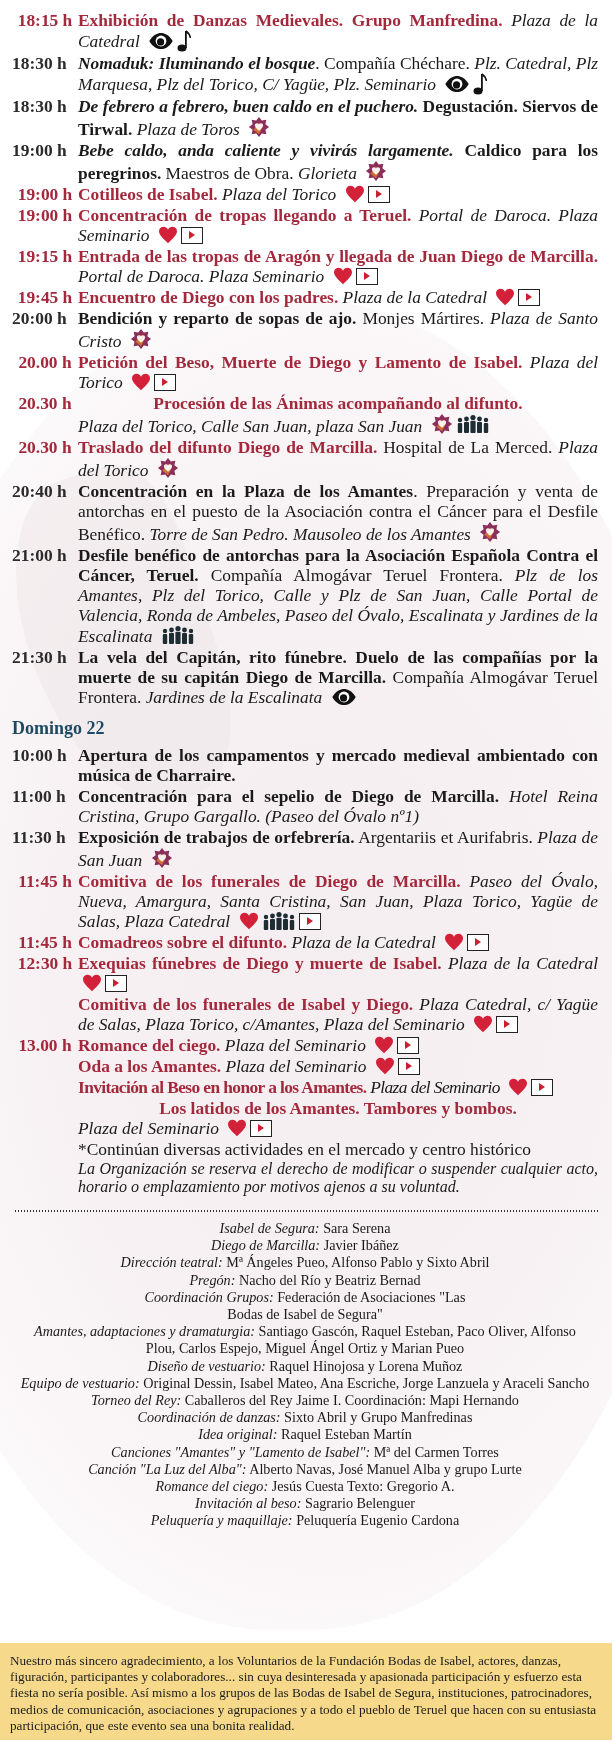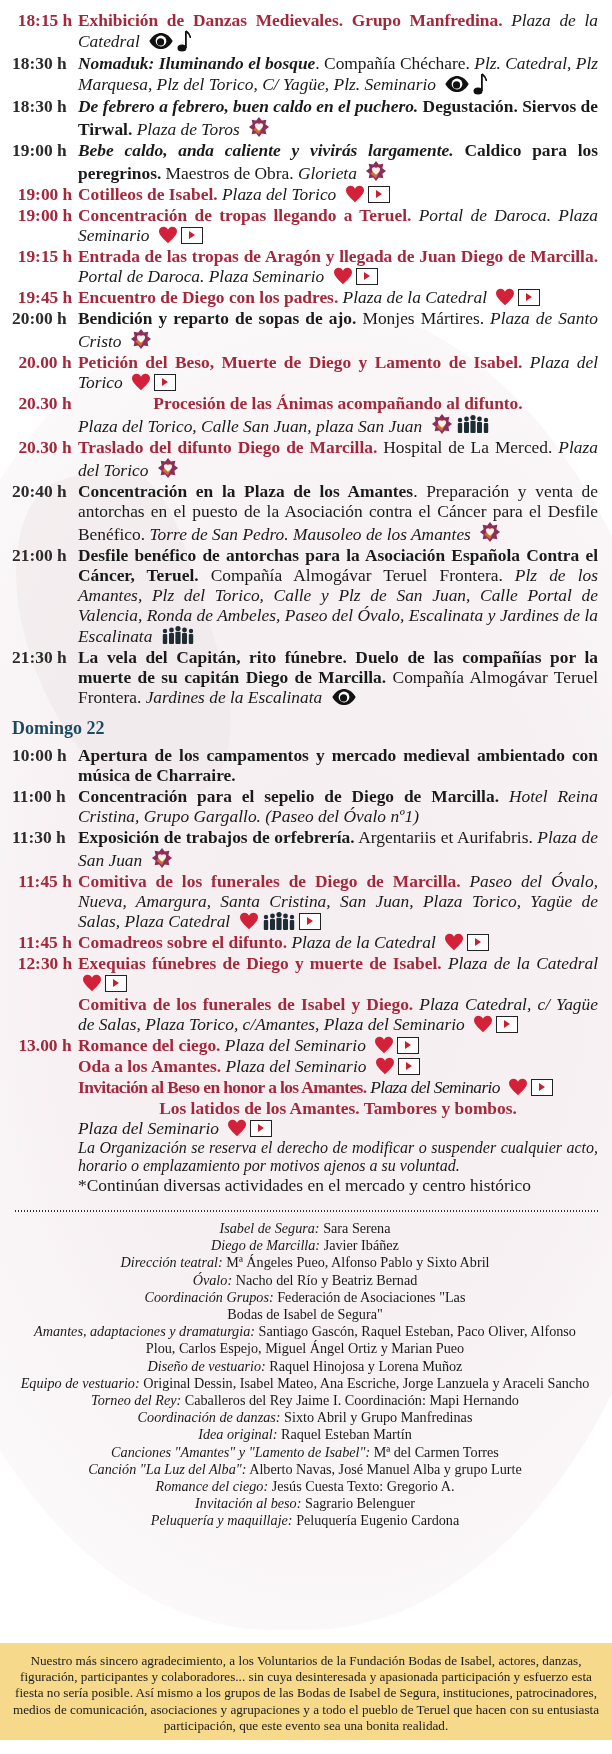--- a/index.html
+++ b/index.html
@@ -49,21 +49,21 @@
     margin: 14px 0 8px 2px; height: 2px;
     background-image: radial-gradient(circle, #333 0.8px, transparent 1px);
     background-size: 3px 2px;
   }
   .credits { text-align: center; font-size: 14.2px; line-height: 17.2px; color: #1a1a1a; padding: 0 4px; }
   .credits .role { font-style: italic; }
   .thanks {
     position: absolute; left: 0; top: 1643px; width: 612px; height: 97px;
     background: #f6d98a; z-index: 1;
     padding: 10px 10px 0 10px;
-    text-align: center; font-size: 13.2px; line-height: 16.2px; color: #1c1c1c;
+    text-align: left; font-size: 13.2px; line-height: 16.2px; color: #1c1c1c;
   }
 </style>
 </head>
 <body>
 
 <div class="bg-watermark"></div>
 <div class="wm-shape"></div>
 
 <svg width="0" height="0" style="position:absolute">
   <defs>
@@ -464,30 +464,30 @@
         <span class="icons">
             <svg class="ico heart">
               <use href="#sym-heart"></use>
             </svg>
             <span class="ico play"></span>
           </span>
       </span>
     </div>
   </div>
 
+  <div class="indent note-line">*Continúan diversas actividades en el mercado y centro histórico</div>
   <div class="indent disclaimer">La Organización se reserva el derecho de modificar o suspender cualquier acto, horario o emplazamiento por motivos ajenos a su voluntad.</div>
-  <div class="indent note-line">*Continúan diversas actividades en el mercado y centro histórico</div>
 
   <div class="separator"></div>
 
   <div class="credits">
     <div><span class="role">Isabel de Segura:</span><span> Sara Serena</span></div>
     <div><span class="role">Diego de Marcilla:</span><span> Javier Ibáñez</span></div>
     <div><span class="role">Dirección teatral:</span><span> Mª Ángeles Pueo, Alfonso Pablo y Sixto Abril</span></div>
-    <div><span class="role">Óvalo:</span><span> Nacho del Río y Beatriz Bernad</span></div>
+    <div><span class="role">Pregón:</span><span> Nacho del Río y Beatriz Bernad</span></div>
     <div style="padding:0 110px"><span class="role">Coordinación Grupos:</span><span> Federación de Asociaciones "Las Bodas de Isabel de Segura"</span></div>
     <div style="padding:0 12px"><span class="role">Amantes, adaptaciones y dramaturgia:</span><span> Santiago Gascón, Raquel Esteban, Paco Oliver, Alfonso Plou, Carlos Espejo, Miguel Ángel Ortiz y Marian Pueo</span></div>
     <div><span class="role">Diseño de vestuario:</span><span> Raquel Hinojosa y Lorena Muñoz</span></div>
     <div><span class="role">Equipo de vestuario:</span><span> Original Dessin, Isabel Mateo, Ana Escriche, Jorge Lanzuela y Araceli Sancho</span></div>
     <div><span class="role">Torneo del Rey:</span><span> Caballeros del Rey Jaime I. Coordinación: Mapi Hernando</span></div>
     <div><span class="role">Coordinación de danzas:</span><span>  Sixto Abril y Grupo Manfredinas</span></div>
     <div><span class="role">Idea original:</span><span>  Raquel Esteban Martín</span></div>
     <div><span class="role">Canciones "Amantes" y "Lamento de Isabel":</span><span> Mª del Carmen Torres</span></div>
     <div><span class="role">Canción "La Luz del Alba":</span><span> Alberto Navas, José Manuel Alba y grupo Lurte</span></div>
     <div><span class="role">Romance del ciego:</span><span>  Jesús Cuesta Texto: Gregorio A.</span></div>

